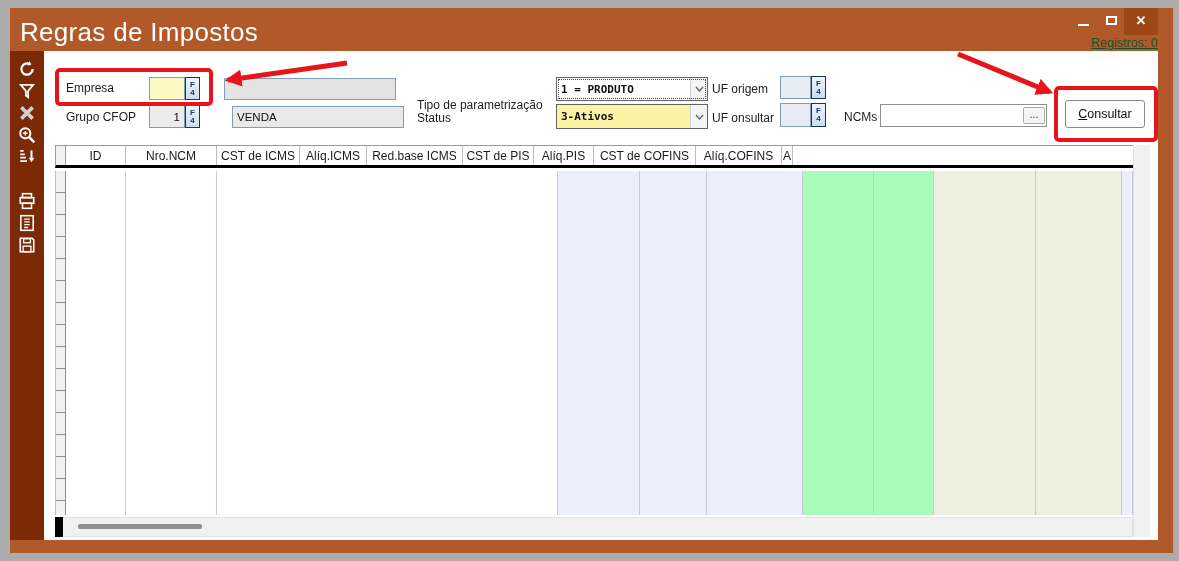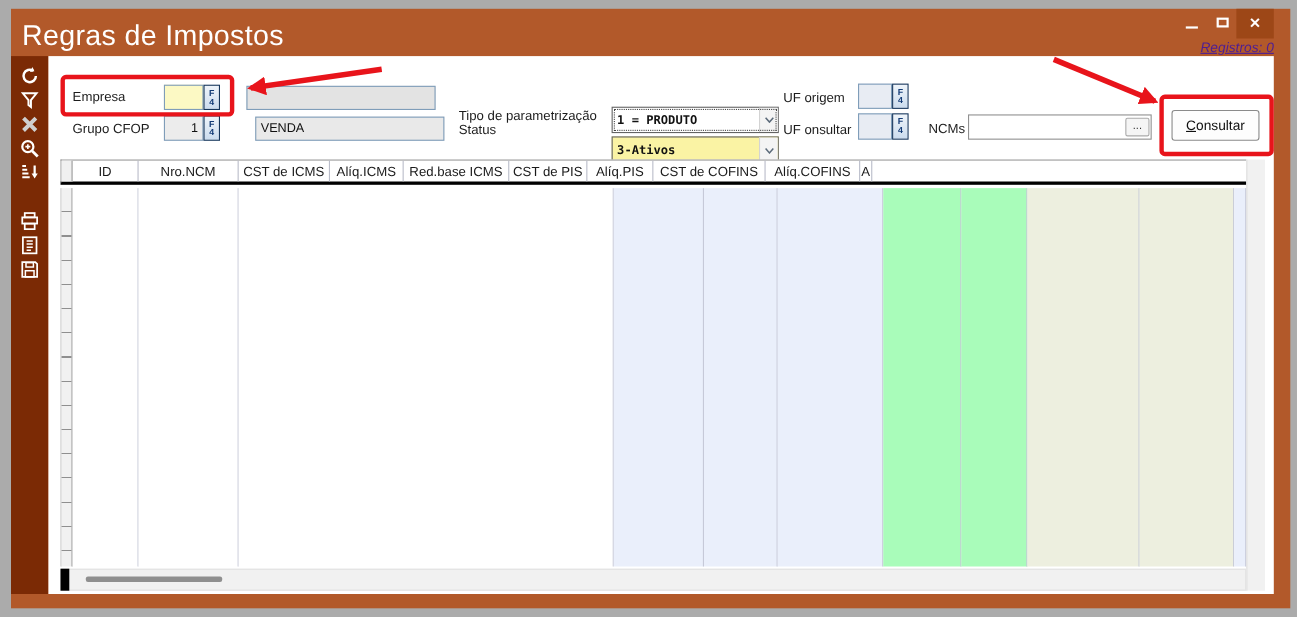--- a/index.html
+++ b/index.html
@@ -9,39 +9,39 @@
 
   
   #frame { left:10px; top:8px; width:1163px; height:545px; background:#b2592a; }
   #title { left:20px; top:17px; color:#fff; font-size:26px; font-weight:300; letter-spacing:.3px; }
   #btn-min,#btn-max { width:24px; height:22px; top:10px; cursor:default; }
   #btn-min { left:1072px; } #btn-max { left:1100px; }
   #btn-min .bar { position:absolute; left:6px; top:14px; width:11px; height:2px; background:#fff; }
   #btn-max .box { position:absolute; left:6px; top:6px; width:11px; height:9px; border:2px solid #fff; }
   #btn-close { left:1124px; top:8px; width:34px; height:27px; background:#9d4717; color:#fff;
     font-size:13px; font-weight:bold; text-align:center; line-height:26px; }
-  #registros { top:36px; left:1040px; width:118px; text-align:right; color:#4c1d95;
-    font-size:12.5px; text-decoration:underline; cursor:pointer;font-style:italic; }
+  #registros { top:36px; left:1040px; width:118px; text-align:right; color:#14532d;
+    font-size:12.5px; text-decoration:underline; cursor:pointer; }
 
   
   #sidebar { left:10px; top:51px; width:34px; height:489px; background:#7b2a05; }
   .side-btn { position:absolute; left:8px; width:18px; height:18px; cursor:pointer; }
   .side-btn svg { width:18px; height:18px; display:block; }
 
   
   #content { left:44px; top:51px; width:1114px; height:489px; background:#fff; }
 
   .lbl { position:absolute; font-size:12px; color:#1c1c1c; white-space:nowrap; }
   .field { position:absolute; border:1px solid #7f9db9; font-size:11.5px; color:#111;
     padding:0 4px; font-family:"Liberation Sans", sans-serif; }
   .f4 { position:absolute; width:15px; height:23px; background:linear-gradient(#eef4fa,#ccdcee);
     border:1px solid #16365c; color:#123a75; font-weight:bold; font-size:8px; line-height:8px;
     display:flex; flex-direction:column; align-items:center; justify-content:center; cursor:pointer; }
   .combo { position:absolute; width:152px; height:24px; border:1px solid #636363;
-    display:flex; align-items:center; cursor:pointer;margin-top:20px; }
+    display:flex; align-items:center; cursor:pointer; }
   .combo .val { flex:1; font-family:"DejaVu Sans Mono", monospace; font-size:11px;
     font-weight:bold; padding-left:4px; color:#111; white-space:nowrap; overflow:hidden; }
   .combo .chev { width:17px; height:100%; background:#f4f4f4; border-left:1px solid #d3d3d3;
     display:flex; align-items:center; justify-content:center; }
   #combo-tipo { outline:1px dotted #444; outline-offset:-3px; background:#fff; }
   #combo-status { background:#faf3a4; }
 
   #btn-consultar { left:1065px; top:100px; width:80px; height:28px; background:#fdfdfd;
     border:1px solid #8a8a8a; border-radius:3px; font-size:12.5px; color:#111;
     text-align:center; line-height:26px; cursor:pointer; }

